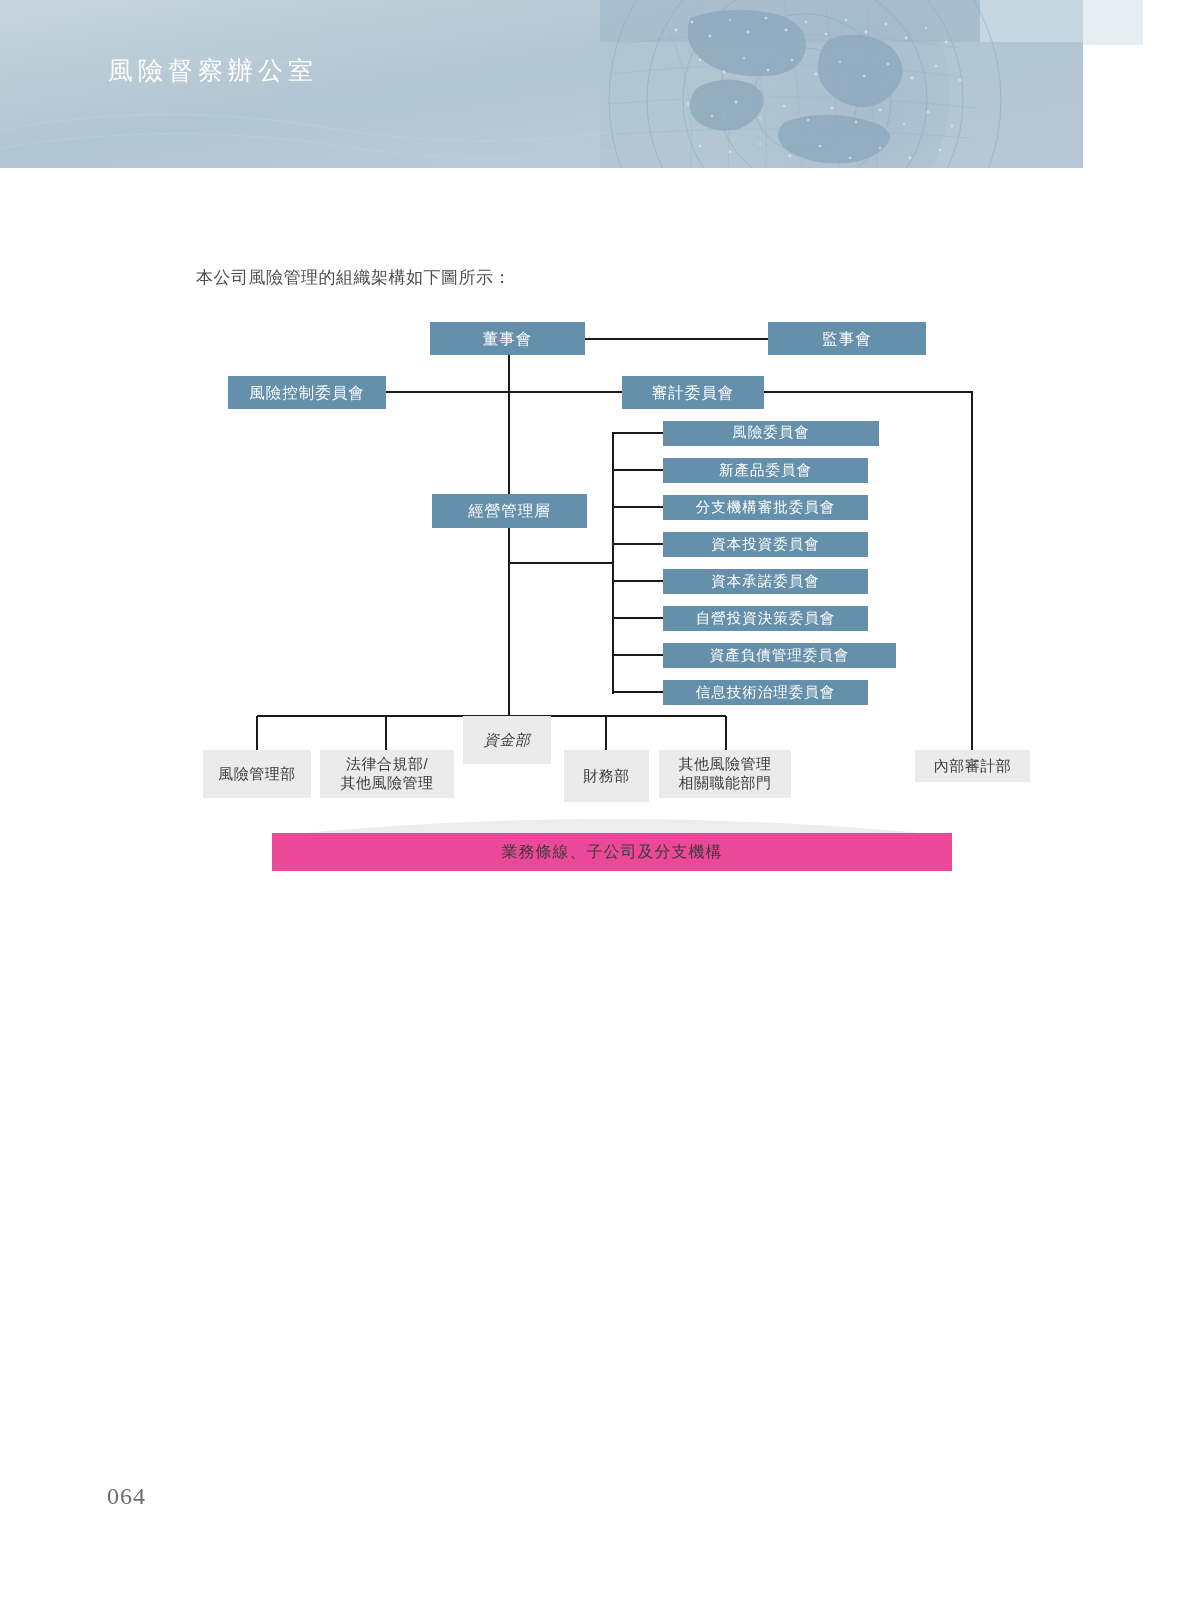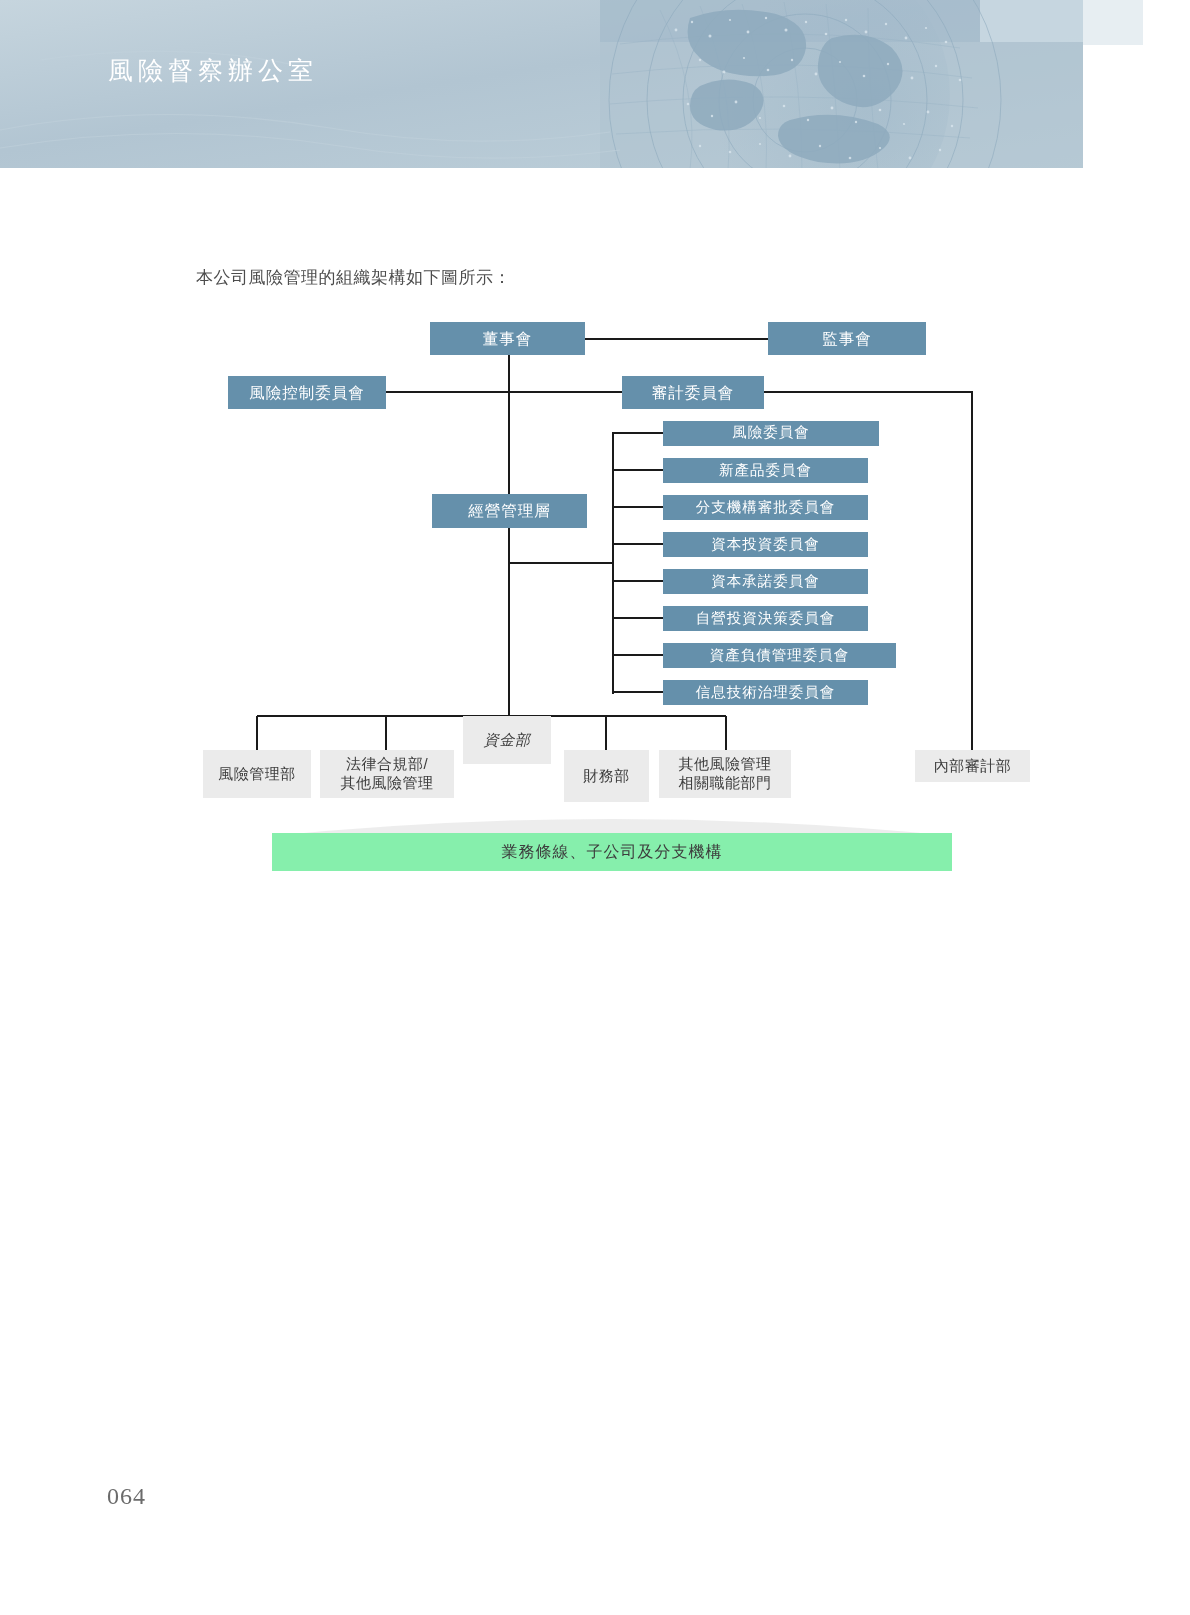--- a/index.html
+++ b/index.html
@@ -108,21 +108,21 @@
     overflow: hidden;
   }
 
   #bottom-bar {
     position: absolute;
     z-index: 2;
     left: 272px;
     top: 833px;
     width: 680px;
     height: 38px;
-    background: #86efac;
+    background: #ec4899;
     color: #3d3d3d;
     font-size: 16px;
     letter-spacing: 1px;
     display: flex;
     align-items: center;
     justify-content: center;
   }
 
   #page-number {
     position: absolute;

